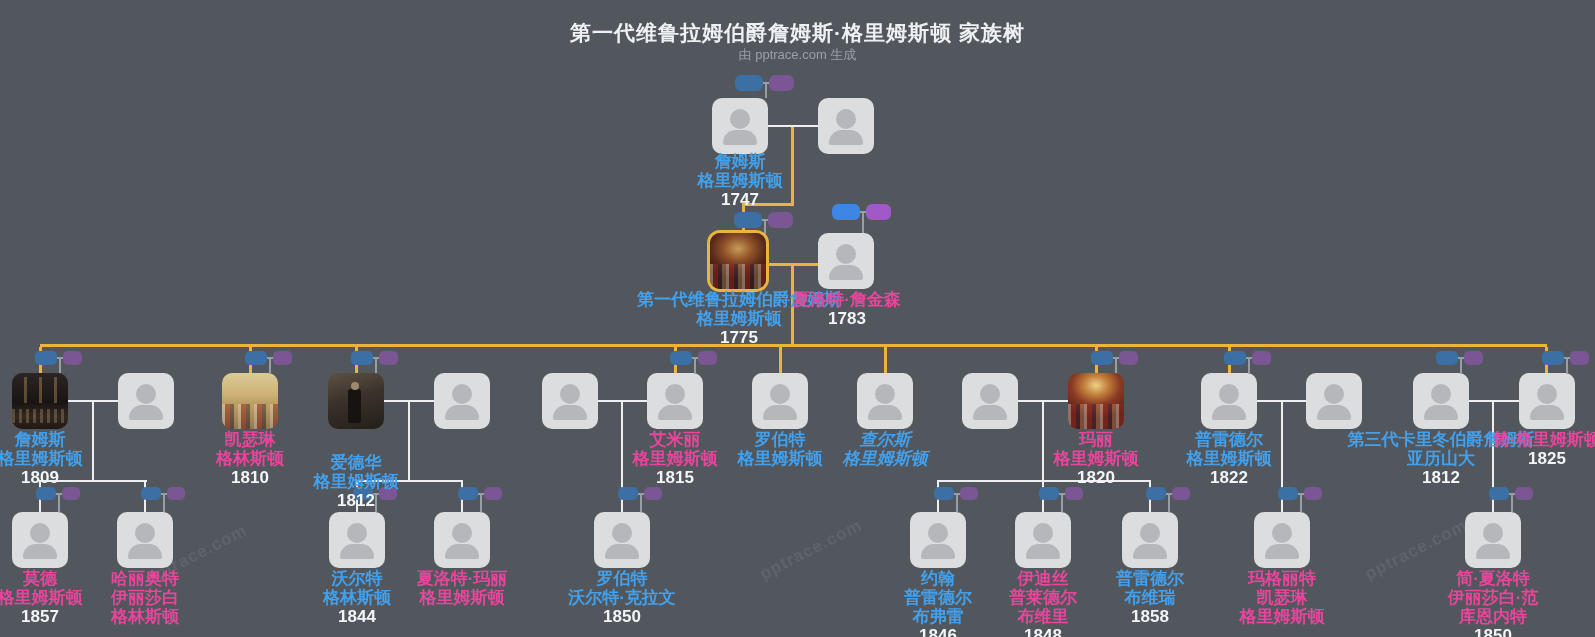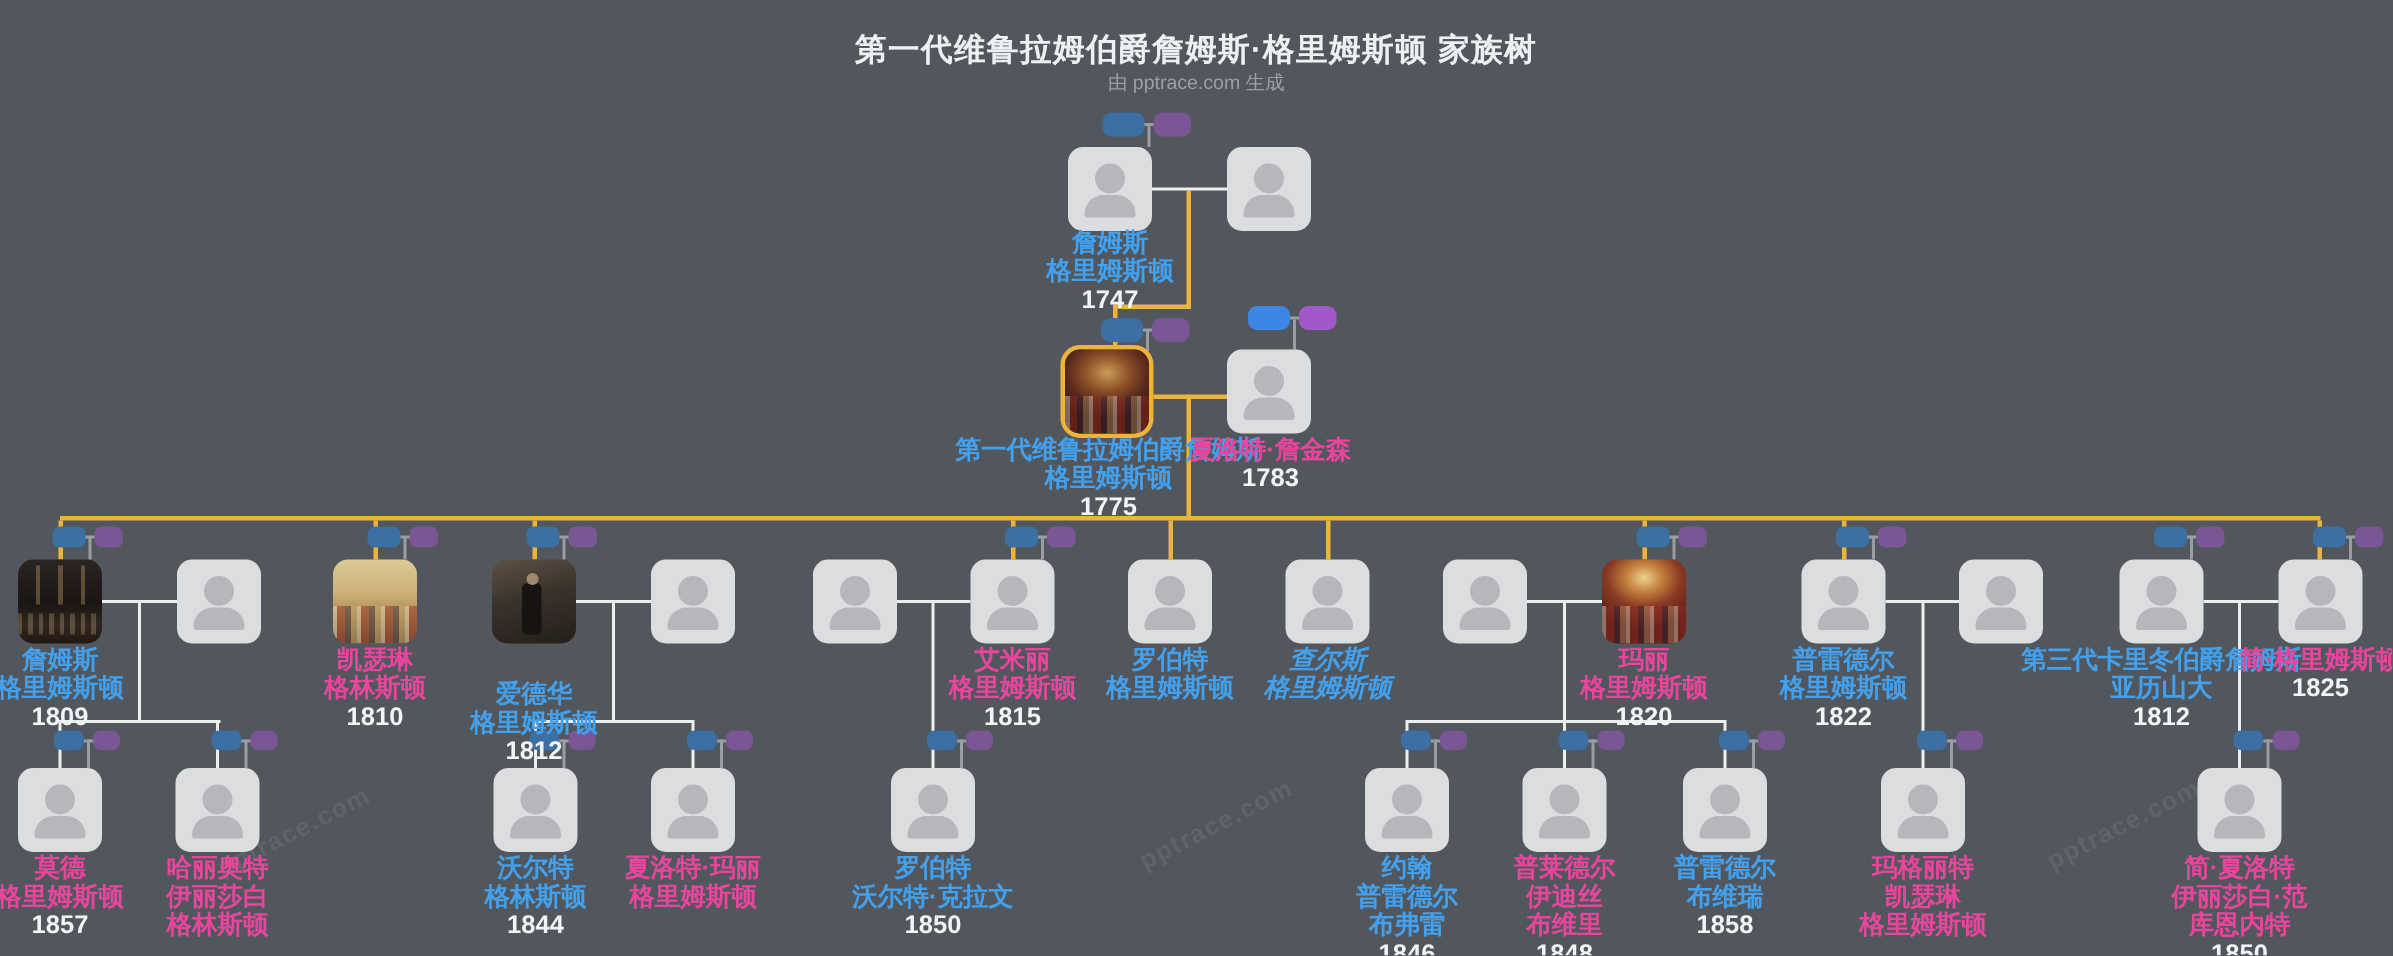--- a/index.html
+++ b/index.html
@@ -340,22 +340,22 @@
     <div class="b">沃尔特·克拉文</div>
     <div class="yr">1850</div>
   </div>
   <div class="nm" style="left:828px;top:569px;">
     <div class="b">约翰</div>
     <div class="b">普雷德尔</div>
     <div class="b">布弗雷</div>
     <div class="yr">1846</div>
   </div>
   <div class="nm" style="left:933px;top:569px;">
+    <div class="f">伊迪丝</div>
     <div class="f">普莱德尔</div>
-    <div class="f">伊迪丝</div>
     <div class="f">布维里</div>
     <div class="yr">1848</div>
   </div>
   <div class="nm" style="left:1040px;top:569px;">
     <div class="b">普雷德尔</div>
     <div class="b">布维瑞</div>
     <div class="yr">1858</div>
   </div>
   <div class="nm" style="left:1172px;top:569px;">
     <div class="f">玛格丽特</div>

